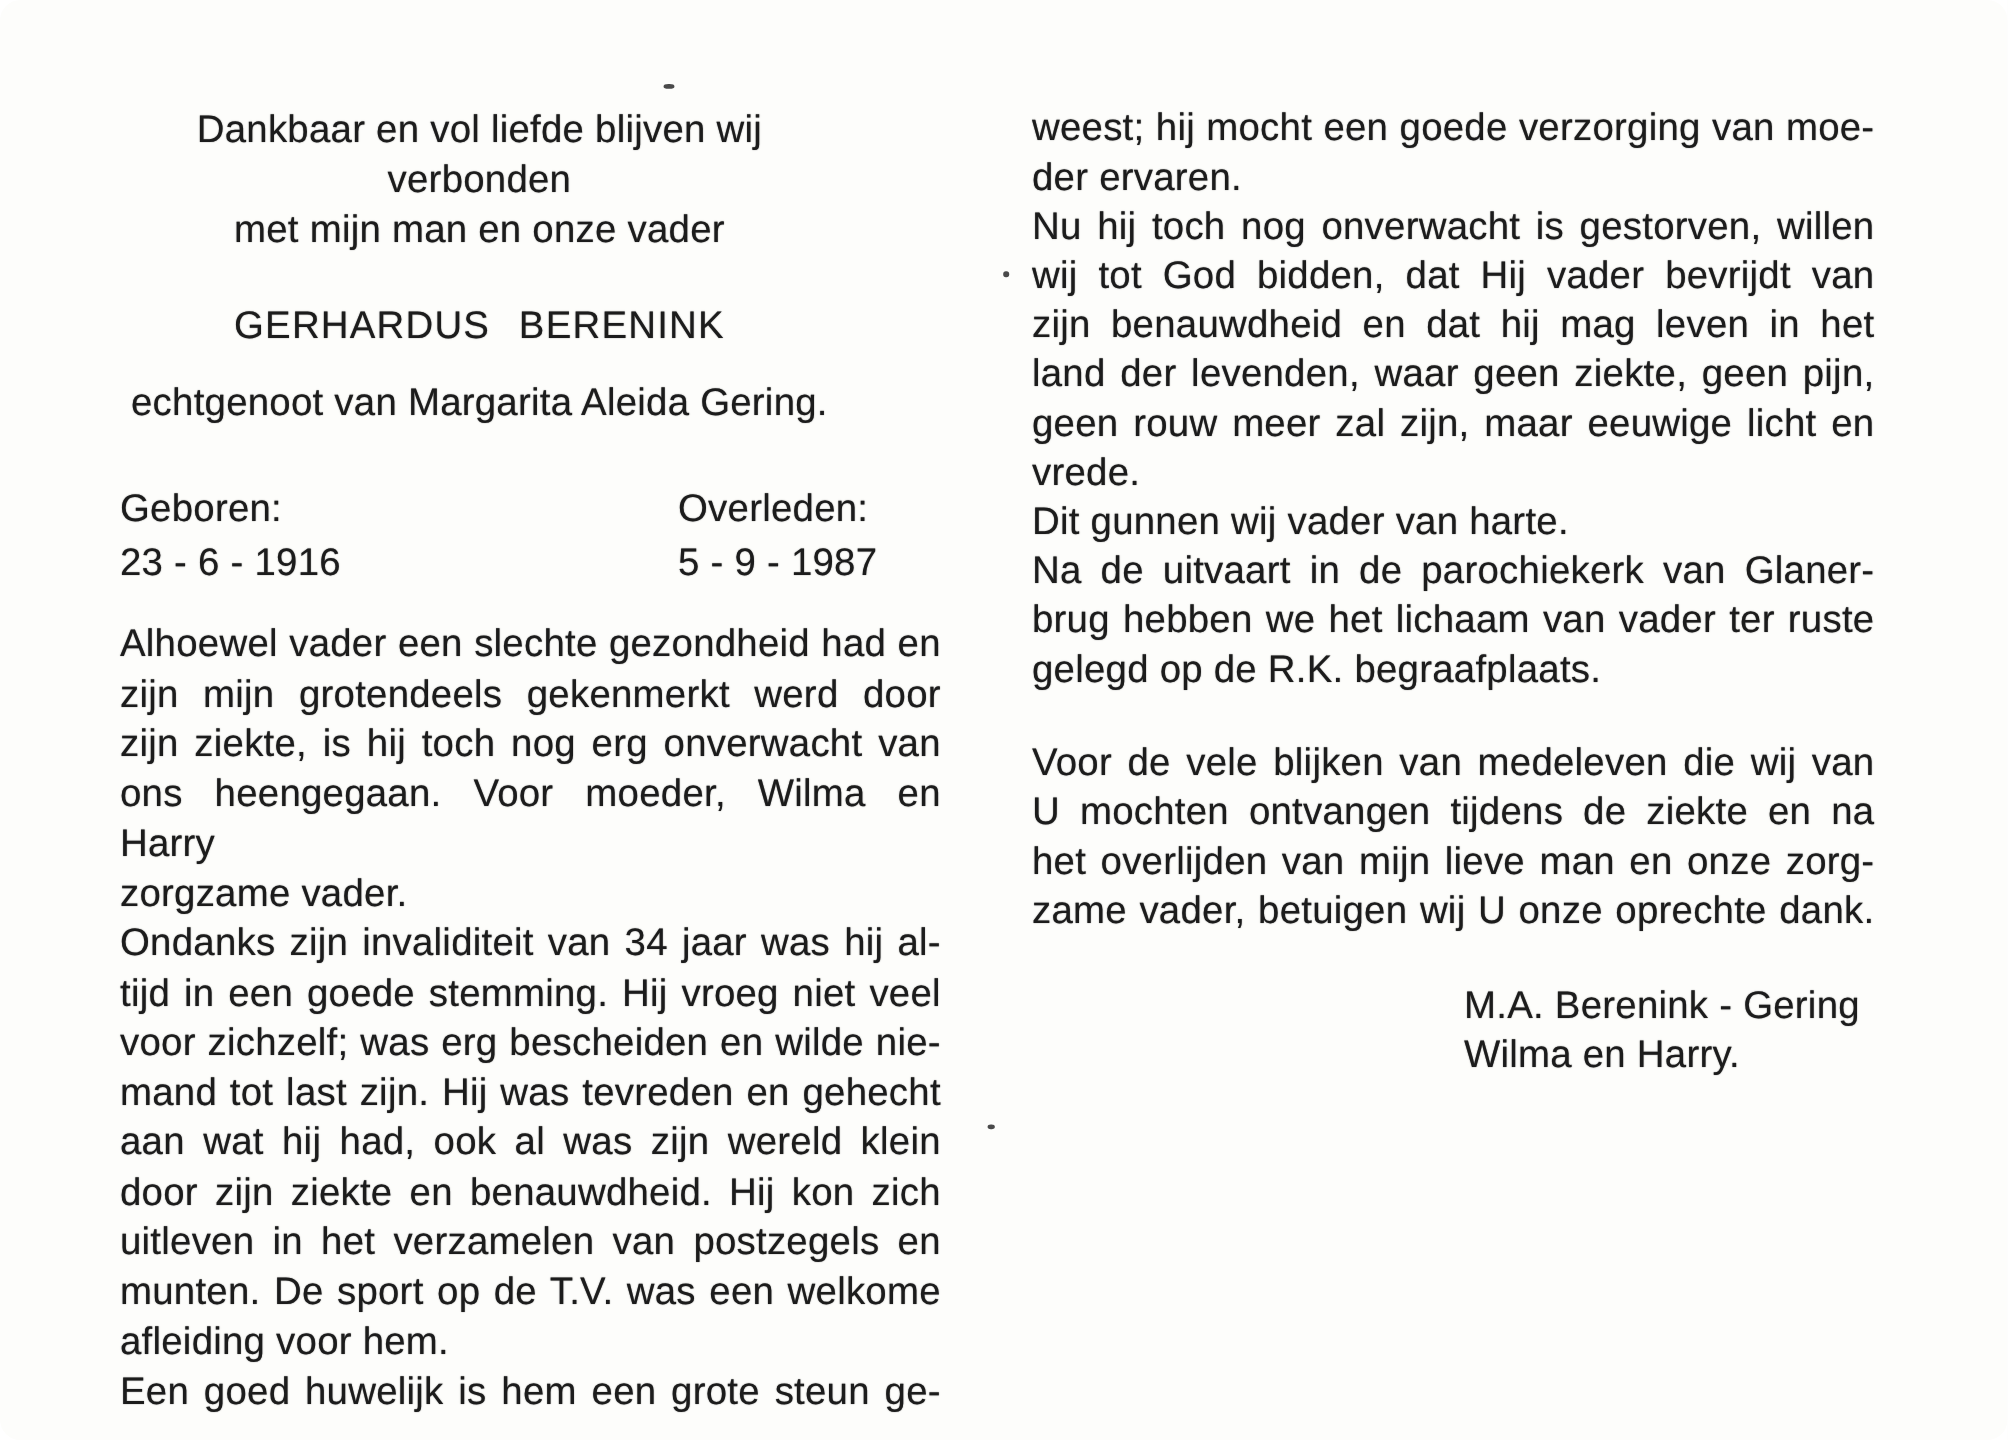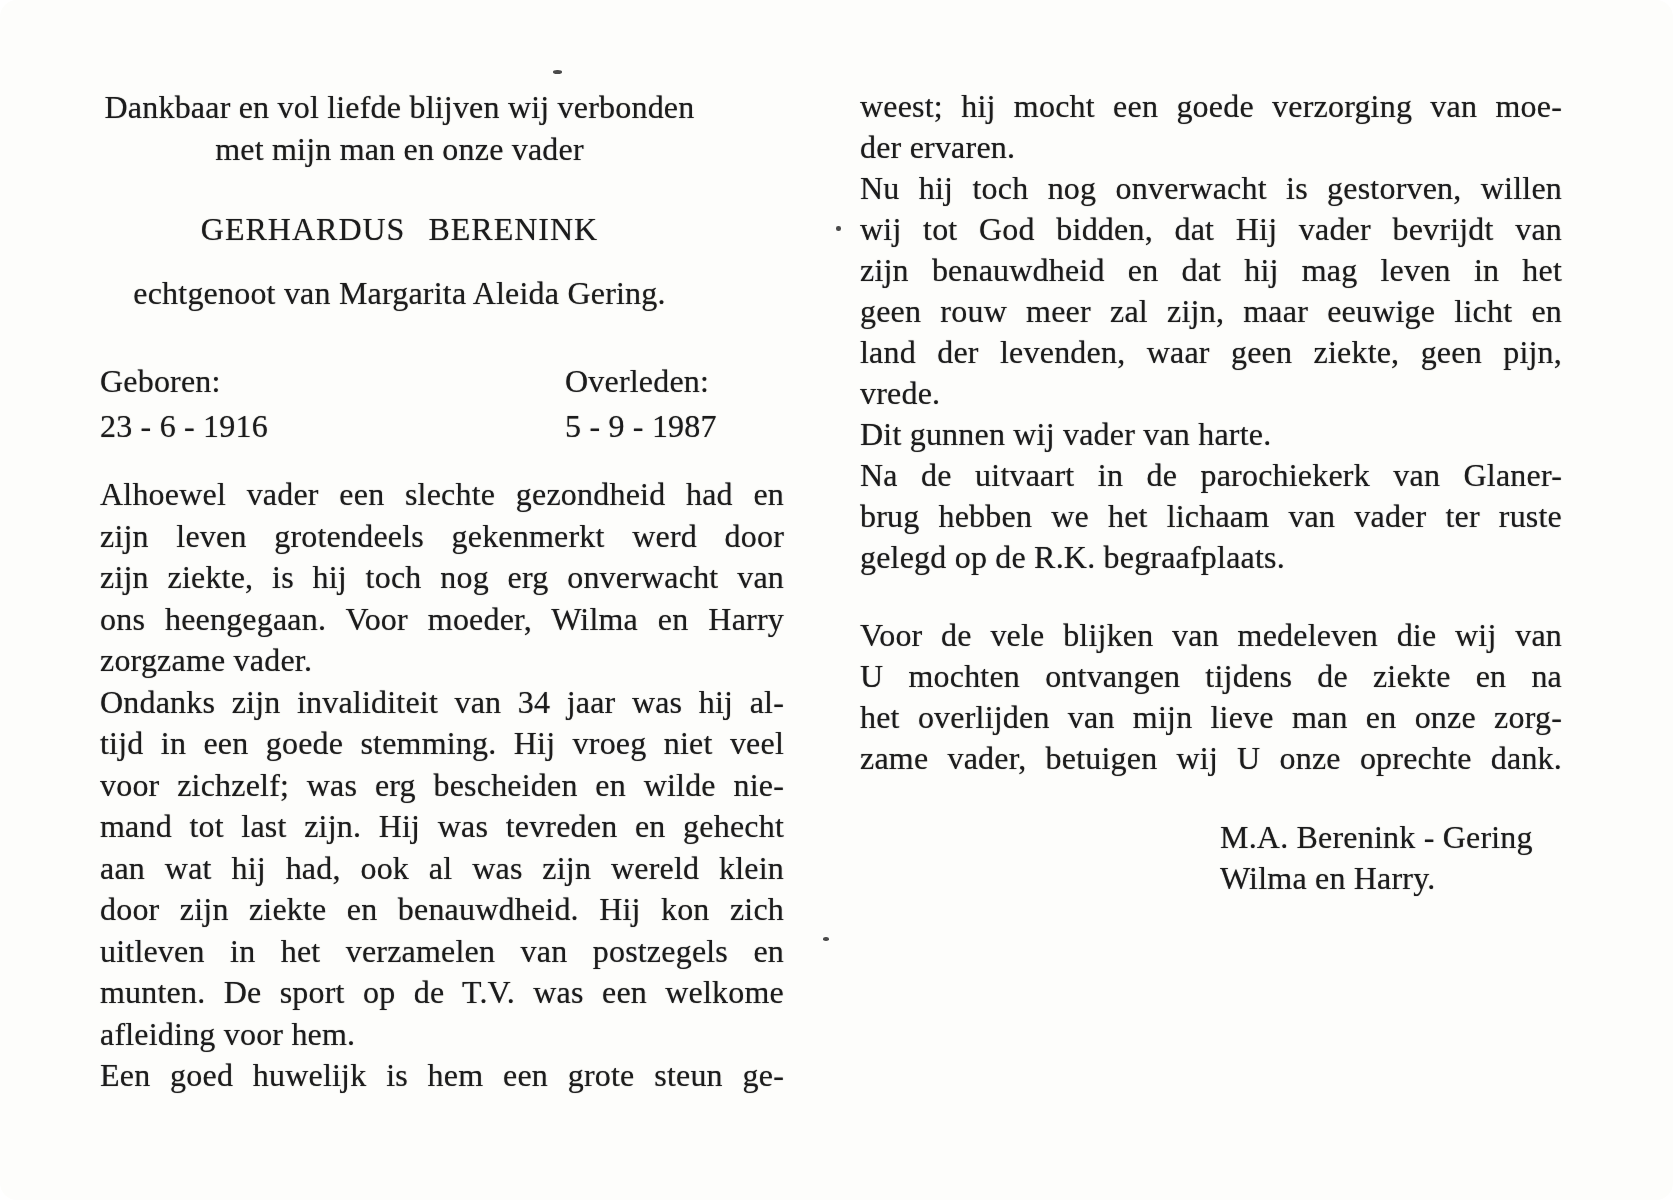--- a/index.html
+++ b/index.html
@@ -1,21 +1,21 @@
 <!DOCTYPE html>
 <html><head>
 <meta charset="utf-8">
 <style>
   html,body{margin:0;padding:0;}
   .page{
     position:relative;
     width:1673px;height:1200px;
     background:#fdfdfb;
     overflow:hidden;
-    font-family:Liberation Serif, serif;
+    font-family:Liberation Sans, sans-serif;
     font-size:32px;
     color:#1c1c1c;
     text-shadow:0 0 1px rgba(25,25,25,.65);
     letter-spacing:.2px;
     border-radius:17px;
   }
   .col{position:absolute;top:86px;}
   .col-left{left:100px;width:684px;}
   .col-right{left:860px;width:702px;}
   .line{line-height:41.5px;text-align:left;}
@@ -61,21 +61,21 @@
         <span class="dcell-right">Overleden:</span>
       </div>
       <div class="drow">
         <span>23 - 6 - 1916</span>
         <span class="dcell-right">5 - 9 - 1987</span>
       </div>
     </div>
 
     <div class="para p-first">
         <div class="line just">Alhoewel vader een slechte gezondheid had en</div>
-        <div class="line just">zijn leven grotendeels gekenmerkt werd door</div>
+        <div class="line just">zijn mijn grotendeels gekenmerkt werd door</div>
         <div class="line just">zijn ziekte, is hij toch nog erg onverwacht van</div>
         <div class="line just">ons heengegaan. Voor moeder, Wilma en Harry</div>
         <div class="line">zorgzame vader.</div>
       </div>
     <div class="para">
         <div class="line just">Ondanks zijn invaliditeit van 34 jaar was hij al-</div>
         <div class="line just">tijd in een goede stemming. Hij vroeg niet veel</div>
         <div class="line just">voor zichzelf; was erg bescheiden en wilde nie-</div>
         <div class="line just">mand tot last zijn. Hij was tevreden en gehecht</div>
         <div class="line just">aan wat hij had, ook al was zijn wereld klein</div>
@@ -93,22 +93,22 @@
   <div class="col col-right">
 
     <div class="para">
         <div class="line just">weest; hij mocht een goede verzorging van moe-</div>
         <div class="line">der ervaren.</div>
       </div>
     <div class="para">
         <div class="line just">Nu hij toch nog onverwacht is gestorven, willen</div>
         <div class="line just">wij tot God bidden, dat Hij vader bevrijdt van</div>
         <div class="line just">zijn benauwdheid en dat hij mag leven in het</div>
+        <div class="line just">land der levenden, waar geen ziekte, geen pijn,</div>
         <div class="line just">geen rouw meer zal zijn, maar eeuwige licht en</div>
-        <div class="line just">land der levenden, waar geen ziekte, geen pijn,</div>
         <div class="line">vrede.</div>
       </div>
     <div class="para">
         <div class="line">Dit gunnen wij vader van harte.</div>
       </div>
     <div class="para">
         <div class="line just">Na de uitvaart in de parochiekerk van Glaner-</div>
         <div class="line just">brug hebben we het lichaam van vader ter ruste</div>
         <div class="line">gelegd op de R.K. begraafplaats.</div>
       </div>

